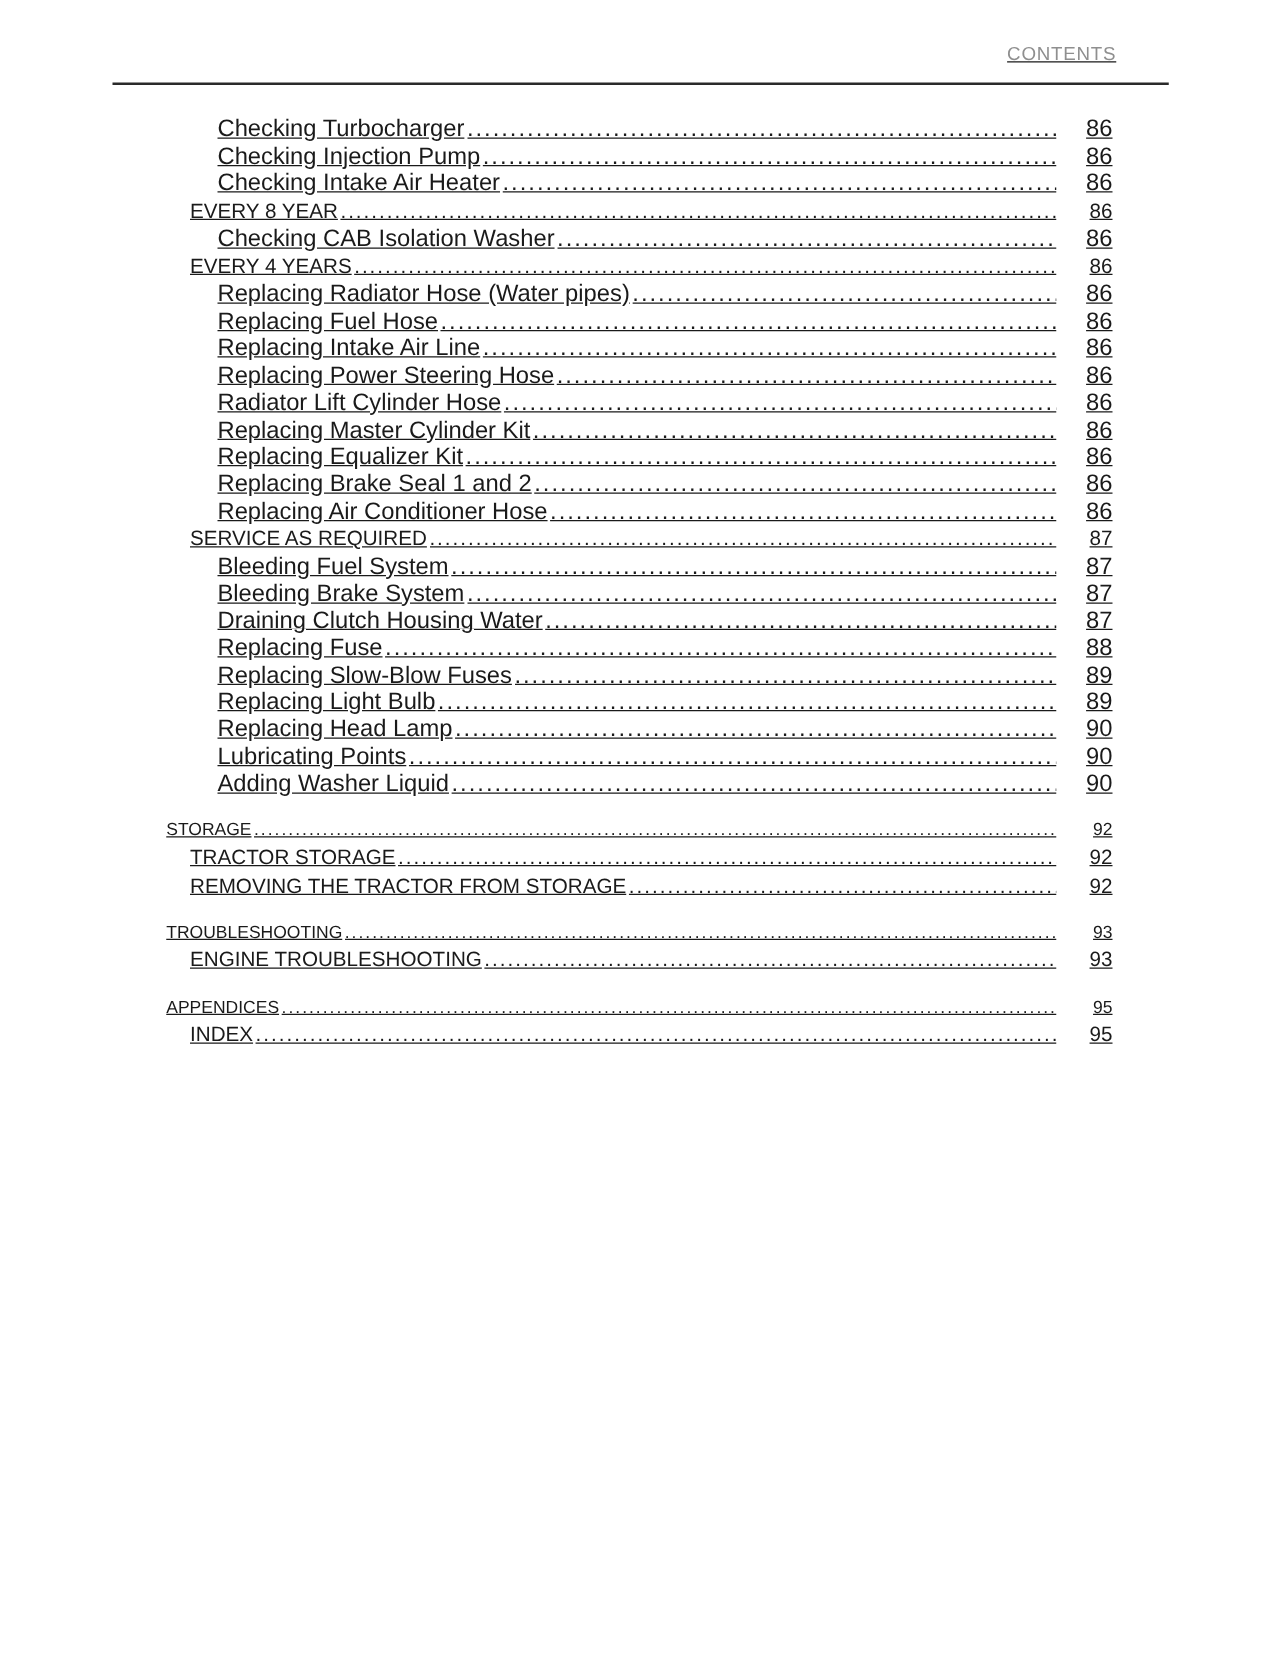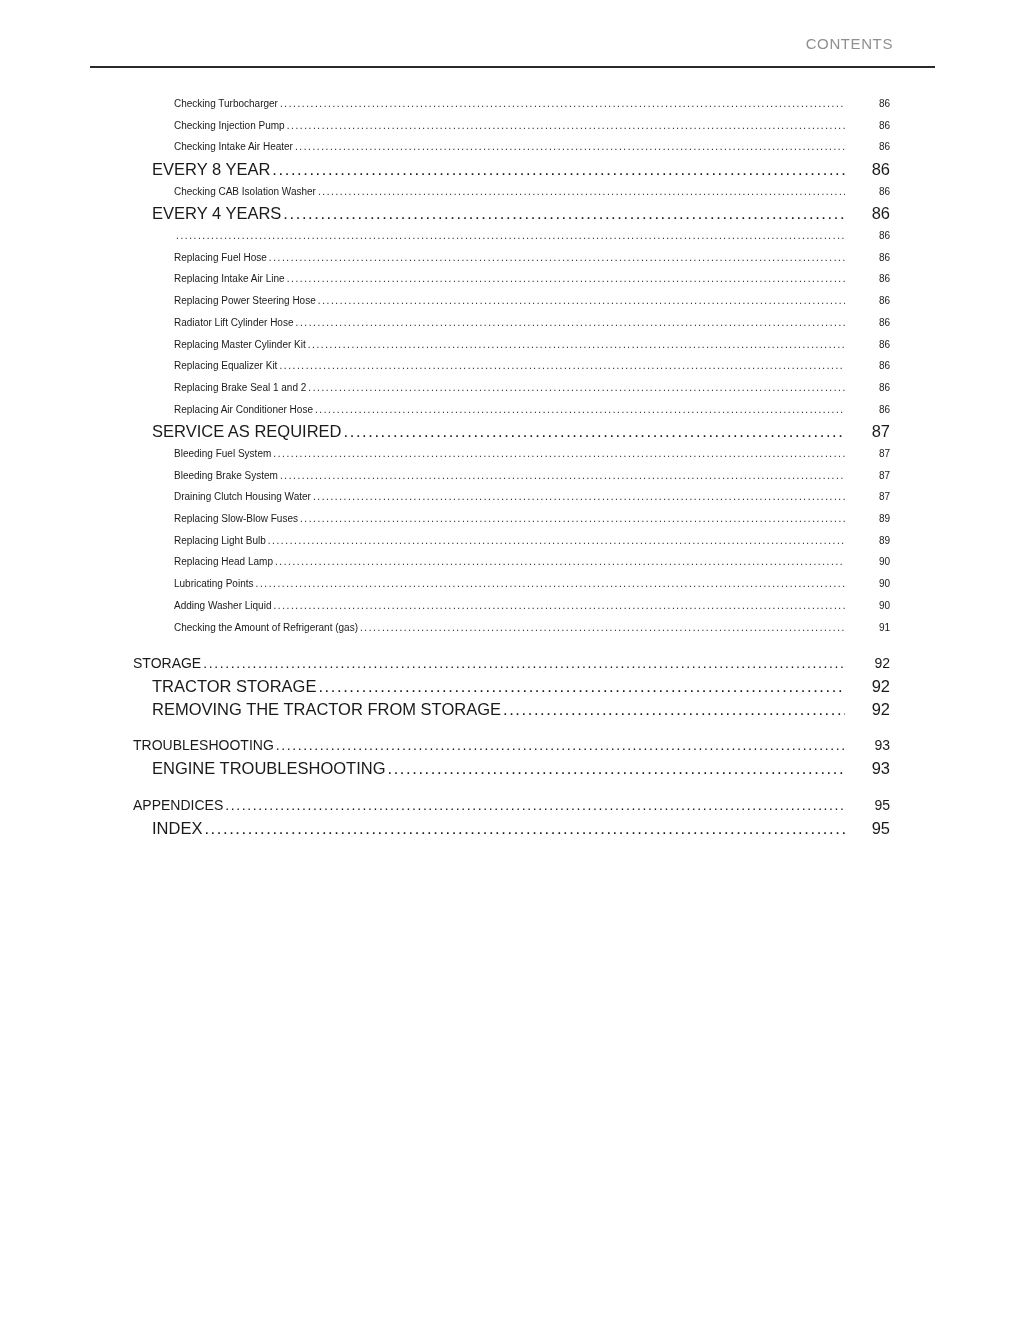--- a/index.html
+++ b/index.html
@@ -13,20 +13,21 @@
     height: 1326px;
     font-family: "Liberation Sans", sans-serif;
     color: #1a1a1a;
     overflow: hidden;
   }
   .page {
     width: 1024px;
     height: 1326px;
     padding: 34px 89px 0 90px;
     background: #ffffff;
+    text-decoration: underline;
   }
   .header-title-row {
     text-align: right;
     padding-right: 42px;
     line-height: 20px;
   }
   .header-title {
     font-size: 15px;
     color: #8f8f8f;
     letter-spacing: 0.6px;
@@ -59,21 +60,21 @@
     content: "................................................................................................................................................................................................................";
     letter-spacing: 1.6px;
   }
   .pagenum {
     white-space: nowrap;
     text-align: right;
     min-width: 22px;
     margin-left: 20px;
   }
   .level-2 {
-    font-size: 10px;
+    font-size: 19px;
     line-height: 21.7px;
     padding-left: 41px;
   }
   .level-1 {
     font-size: 16.5px;
     line-height: 22.6px;
     padding-left: 19px;
   }
   .level-0 {
     font-size: 14px;
@@ -115,20 +116,21 @@
         <span class="label">Checking CAB Isolation Washer</span>
         <span class="dots"></span>
         <span class="pagenum">86</span>
       </div>
       <div class="row level-1">
         <span class="label">EVERY 4 YEARS</span>
         <span class="dots"></span>
         <span class="pagenum">86</span>
       </div>
       <div class="row level-2">
+        <span class="label">Replacing Radiator Hose (Water pipes)</span>
         <span class="dots"></span>
         <span class="pagenum">86</span>
       </div>
       <div class="row level-2">
         <span class="label">Replacing Fuel Hose</span>
         <span class="dots"></span>
         <span class="pagenum">86</span>
       </div>
       <div class="row level-2">
         <span class="label">Replacing Intake Air Line</span>
@@ -179,20 +181,25 @@
         <span class="label">Bleeding Brake System</span>
         <span class="dots"></span>
         <span class="pagenum">87</span>
       </div>
       <div class="row level-2">
         <span class="label">Draining Clutch Housing Water</span>
         <span class="dots"></span>
         <span class="pagenum">87</span>
       </div>
       <div class="row level-2">
+        <span class="label">Replacing Fuse</span>
+        <span class="dots"></span>
+        <span class="pagenum">88</span>
+      </div>
+      <div class="row level-2">
         <span class="label">Replacing Slow-Blow Fuses</span>
         <span class="dots"></span>
         <span class="pagenum">89</span>
       </div>
       <div class="row level-2">
         <span class="label">Replacing Light Bulb</span>
         <span class="dots"></span>
         <span class="pagenum">89</span>
       </div>
       <div class="row level-2">
@@ -202,25 +209,20 @@
       </div>
       <div class="row level-2">
         <span class="label">Lubricating Points</span>
         <span class="dots"></span>
         <span class="pagenum">90</span>
       </div>
       <div class="row level-2">
         <span class="label">Adding Washer Liquid</span>
         <span class="dots"></span>
         <span class="pagenum">90</span>
-      </div>
-      <div class="row level-2">
-        <span class="label">Checking the Amount of Refrigerant (gas)</span>
-        <span class="dots"></span>
-        <span class="pagenum">91</span>
       </div>
       <div class="row level-0">
         <span class="label">STORAGE</span>
         <span class="dots"></span>
         <span class="pagenum">92</span>
       </div>
       <div class="row level-1">
         <span class="label">TRACTOR STORAGE</span>
         <span class="dots"></span>
         <span class="pagenum">92</span>

